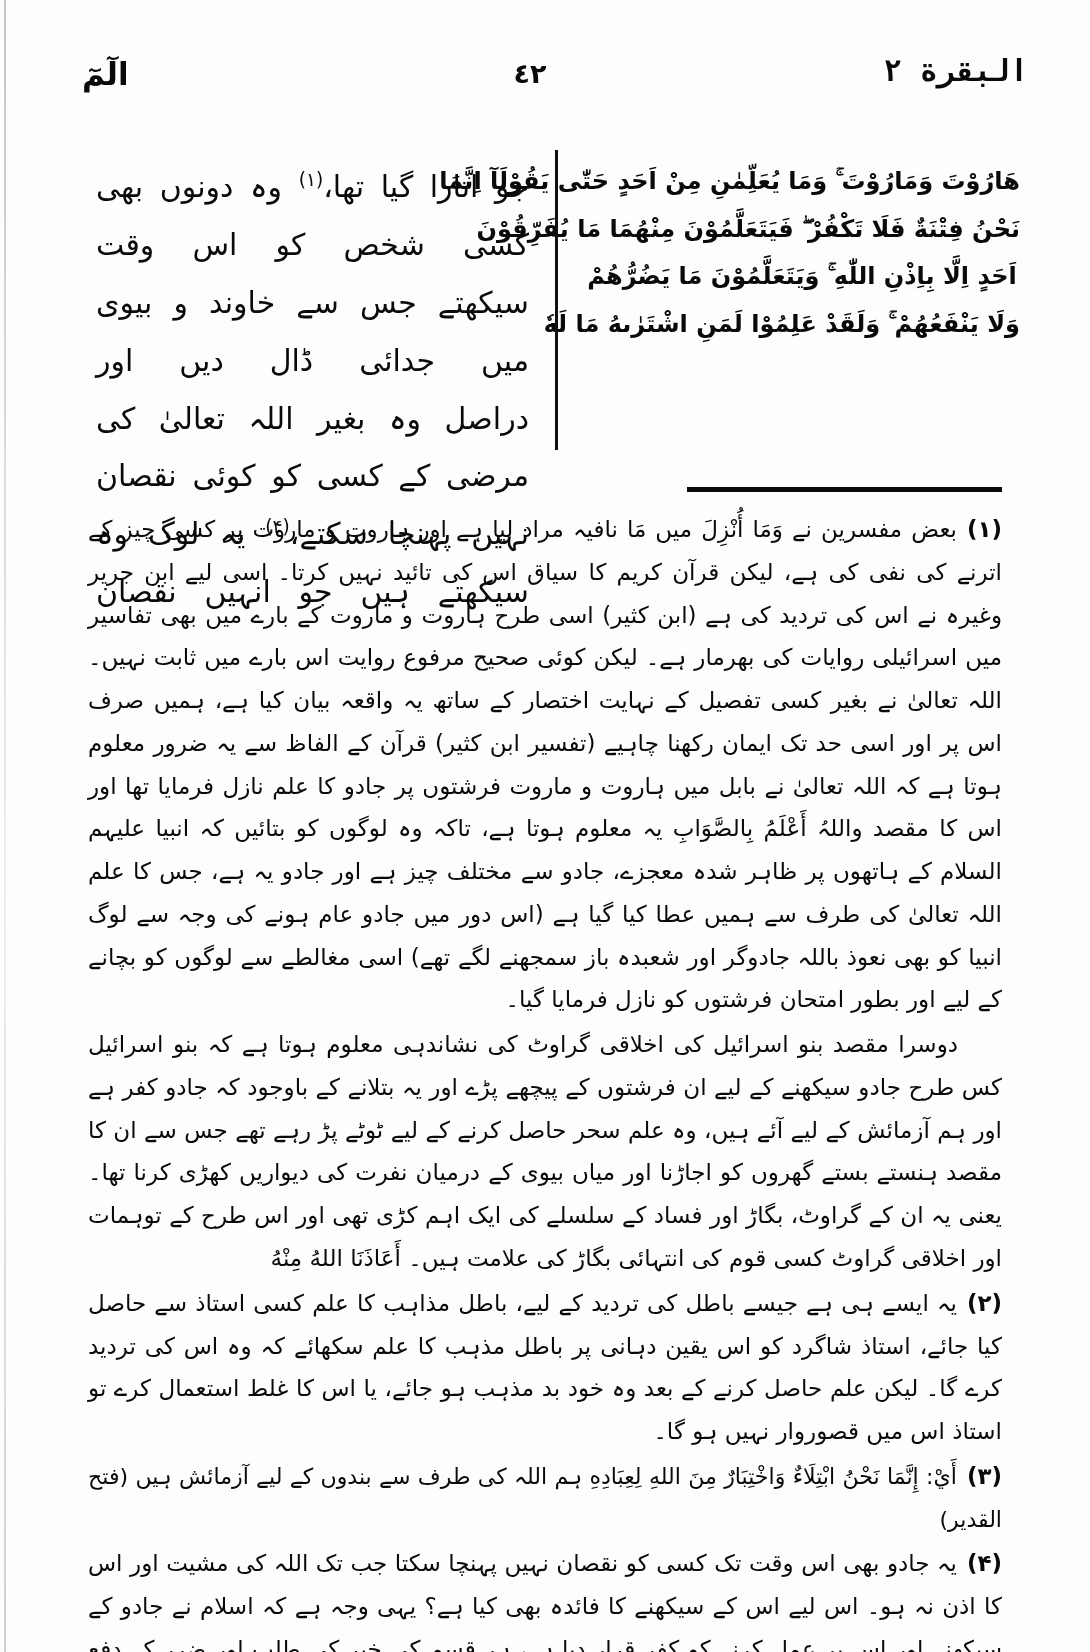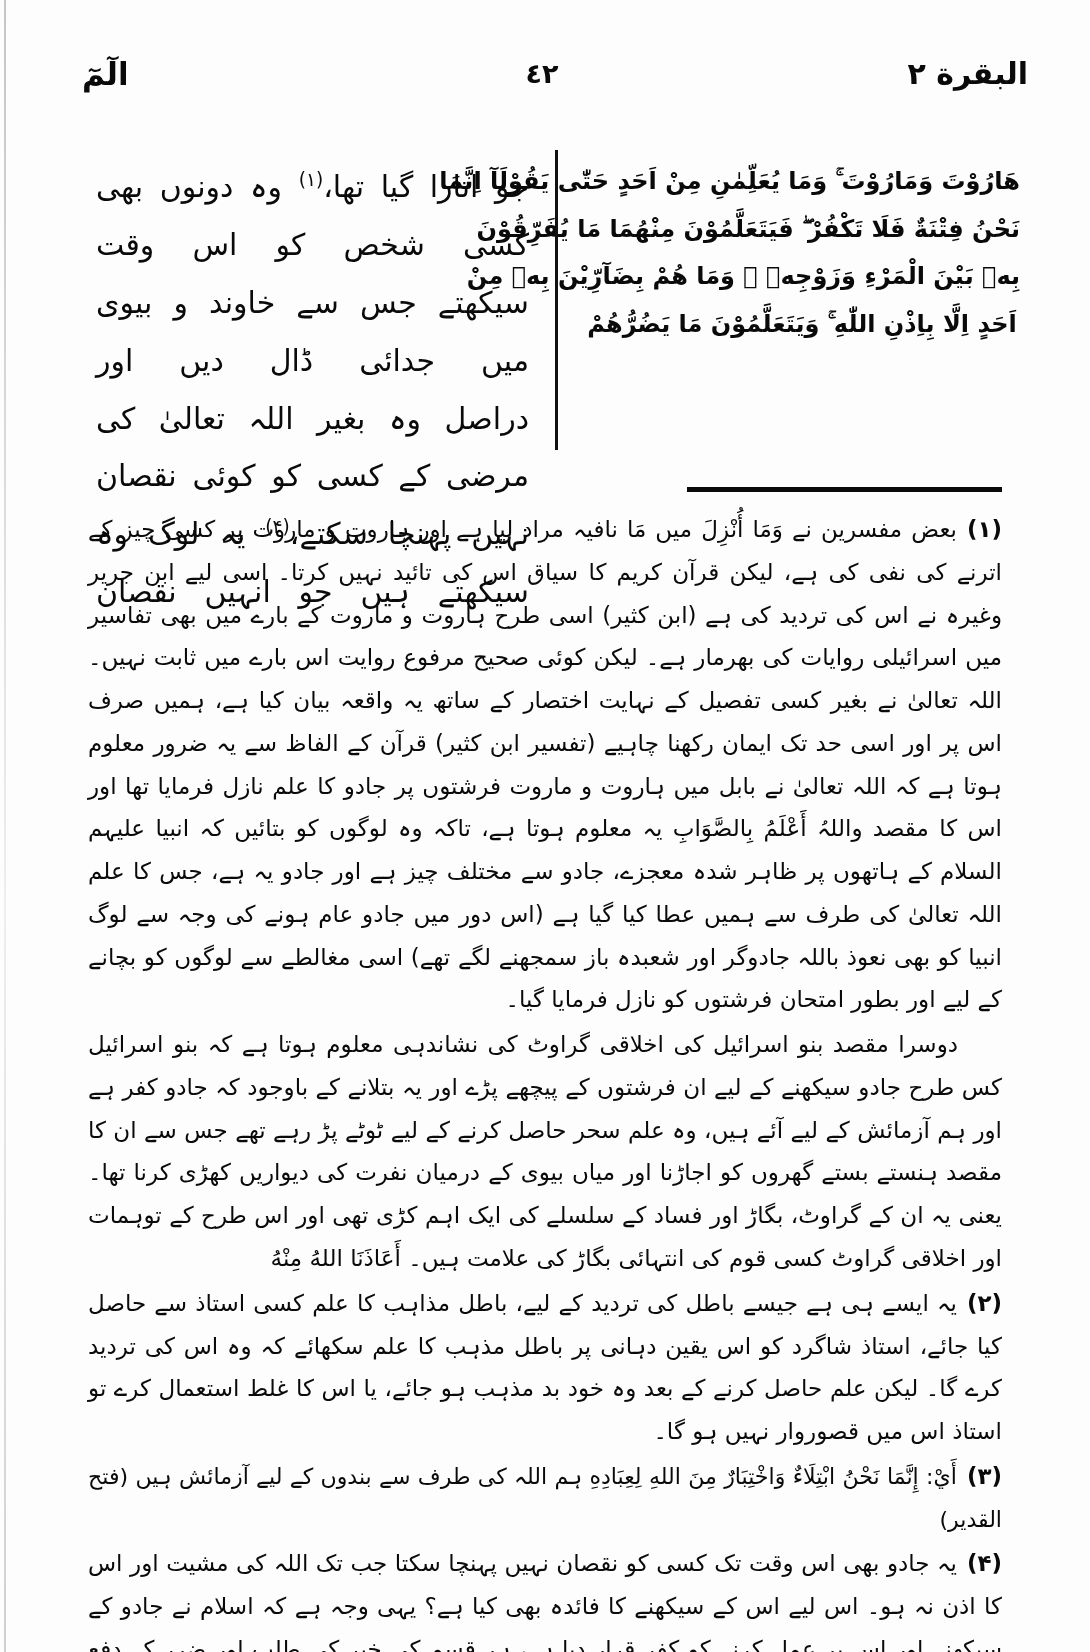--- a/index.html
+++ b/index.html
@@ -48,21 +48,21 @@
   }
   .header-item {
     font-size: 29px;
     line-height: 1.05;
     letter-spacing: 0.5px;
     white-space: nowrap;
     font-weight: 600;
   }
   .header-right { font-size: 31px; }
   .header-center { font-size: 27px; transform: translateY(2px); margin-left: 48px; }
-  .header-left  { font-size: 30px; }
+  .header-left  { font-size: 30px; font-family: Liberation Mono, monospace; }
 
   
   .verse-block {
     position: absolute;
     top: 150px;
     right: 62px;
     left: 88px;
     height: 300px;
     display: flex;
     flex-direction: row;
@@ -149,22 +149,22 @@
     <span class="header-item header-left">البقرة ٢</span>
     <span class="header-item header-center">٤٢</span>
     <span class="header-item header-right">الٓمٓ</span>
   </div>
 
   <div class="verse-block">
 
     <div class="col col-arabic">
       <div class="ar-line">هَارُوْتَ وَمَارُوْتَ ۚ وَمَا يُعَلِّمٰنِ مِنْ اَحَدٍ حَتّٰى يَقُوْلَآ اِنَّمَا</div>
       <div class="ar-line">نَحْنُ فِتْنَةٌ فَلَا تَكْفُرْ ۖ فَيَتَعَلَّمُوْنَ مِنْهُمَا مَا يُفَرِّقُوْنَ</div>
-      <div class="ar-line">بِهٖ بَيْنَ الْمَرْءِ وَزَوْجِهٖ ۚ وَمَا هُمْ بِضَآرِّيْنَ بِهٖ مِنْ</div>
       <div class="ar-line">اَحَدٍ اِلَّا بِاِذْنِ اللّٰهِ ۚ وَيَتَعَلَّمُوْنَ مَا يَضُرُّهُمْ</div>
+      <div class="ar-line">وَلَا يَنْفَعُهُمْ ۚ وَلَقَدْ عَلِمُوْا لَمَنِ اشْتَرٰىهُ مَا لَهٗ</div>
     </div>
 
     <div class="col col-urdu">
       <div class="ur-line">جو اتارا گیا تھا،<sup>(۱)</sup> وہ دونوں بھی کسی شخص کو اس وقت</div>
       <div class="ur-line">سیکھتے جس سے خاوند و بیوی میں جدائی ڈال دیں اور</div>
       <div class="ur-line">دراصل وہ بغیر اللہ تعالیٰ کی مرضی کے کسی کو کوئی نقصان</div>
       <div class="ur-line">نہیں پہنچا سکتے،<sup>(۴)</sup> یہ لوگ وہ سیکھتے ہیں جو انہیں نقصان</div>
     </div>
 
   </div>

